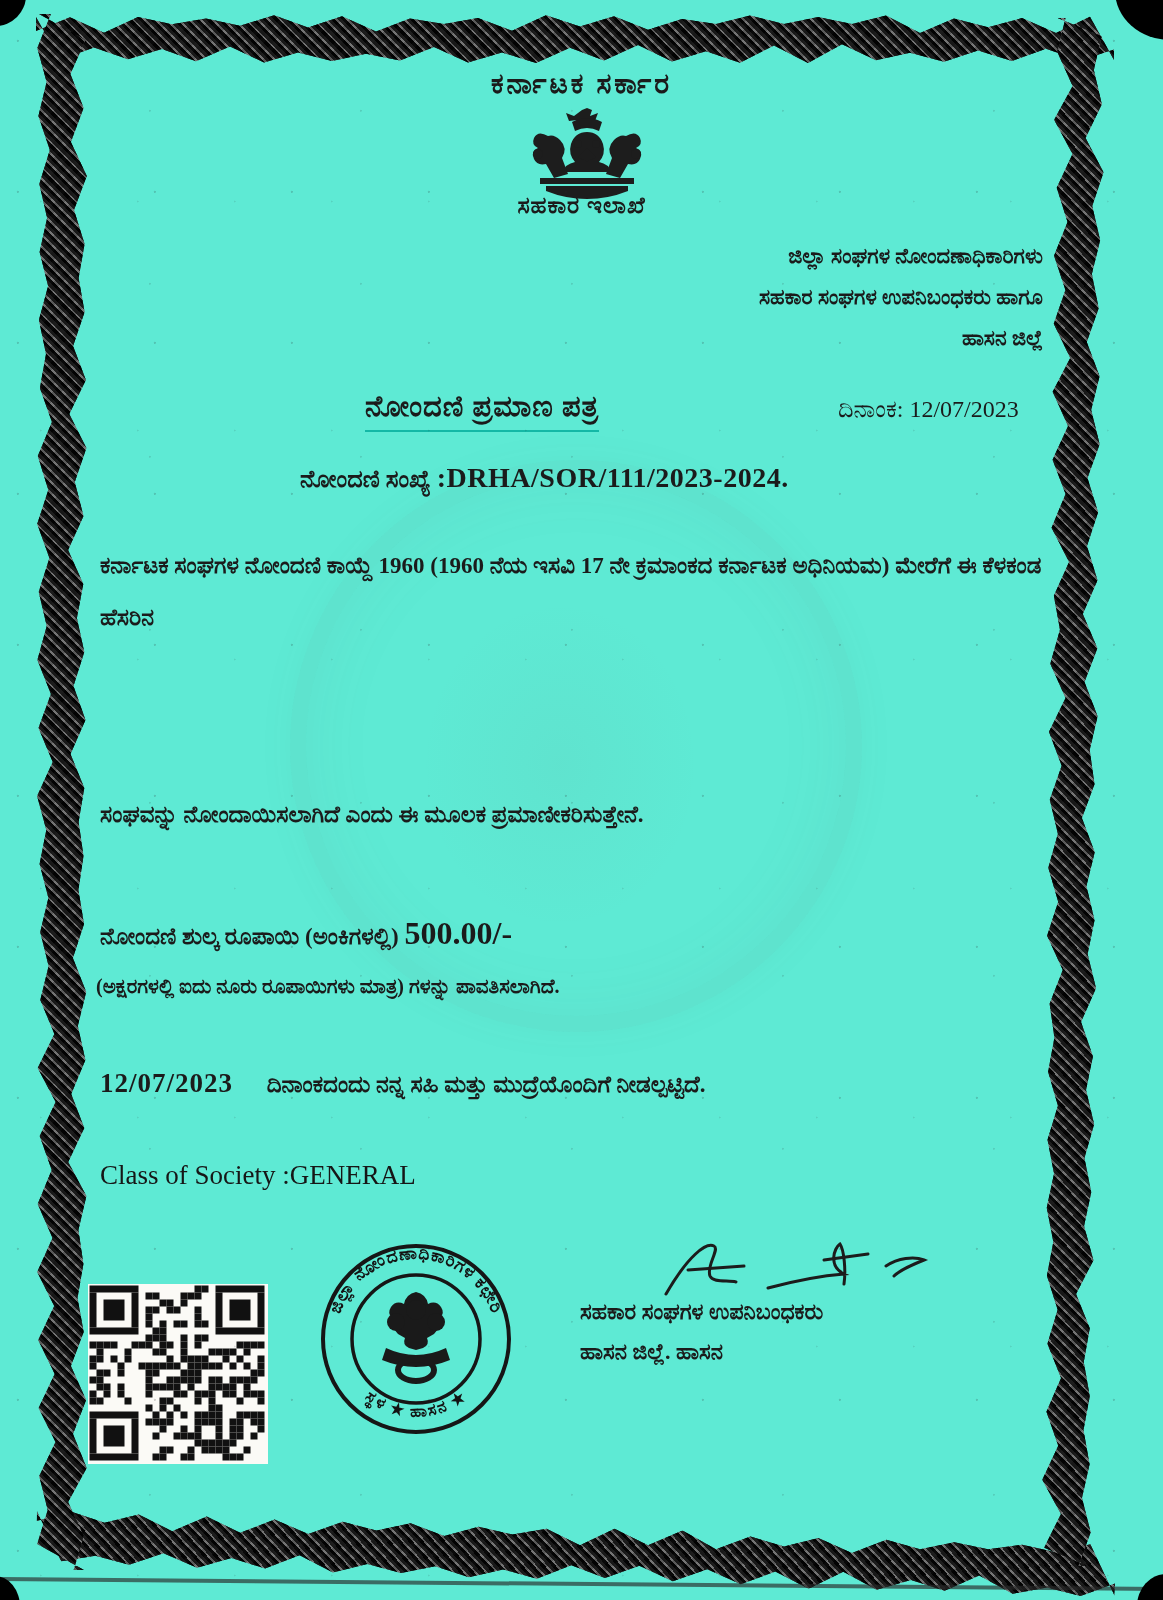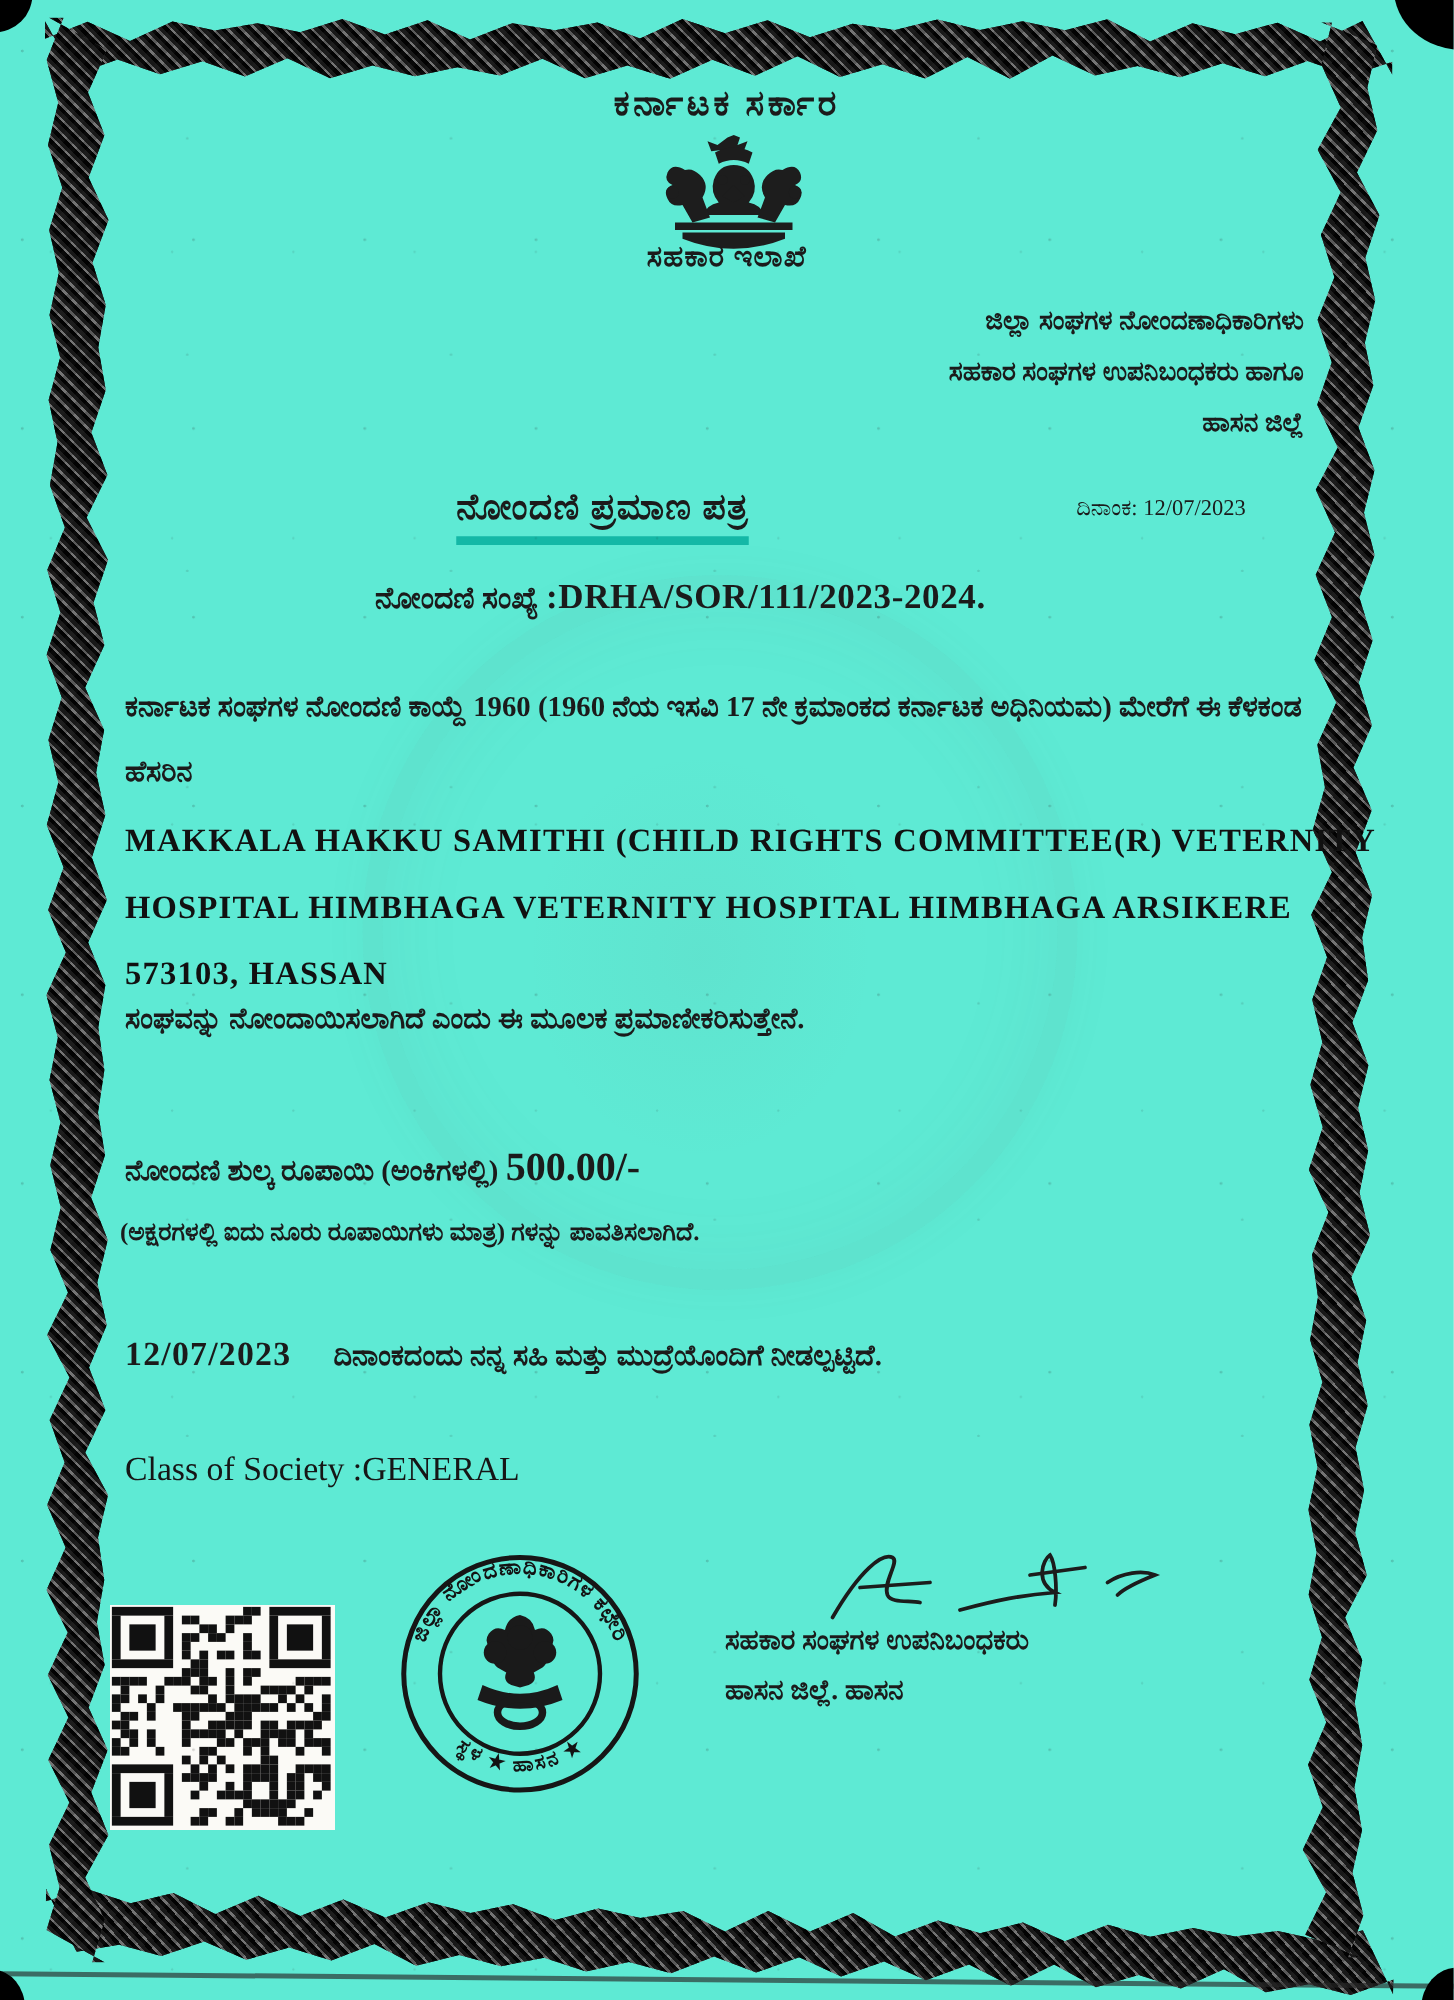--- a/index.html
+++ b/index.html
@@ -44,22 +44,22 @@
     position:absolute; left:420px; top:600px; width:280px; height:330px; border-radius:45%;
     background:radial-gradient(ellipse at center, rgba(120,120,120,.06), transparent 70%);
   }
   
   .abs{position:absolute; white-space:nowrap;}
   .govt-title{left:0; right:0; top:68px; text-align:center; font-size:28px; font-weight:bold; letter-spacing:3px;}
   .emblem{left:512px; top:108px;}
   .dept-title{left:0; right:0; top:193px; text-align:center; font-size:23px; font-weight:bold; letter-spacing:1px;}
   .office-block{right:120px; top:236px; text-align:right; font-size:21px; font-weight:bold; line-height:41px;}
   .doc-title{left:365px; top:390px; font-size:29px; font-weight:bold; letter-spacing:1px;
-             border-bottom:7px solid #14b8a6; padding-bottom:6px;}
-  .date-line{left:838px; top:396px; font-size:18px;margin-left:23px;}
+             border-bottom:2px solid #14b8a6; padding-bottom:6px;}
+  .date-line{left:838px; top:396px; font-size:24px;}
   .reg-line{left:300px; top:462px; font-size:24px; font-weight:bold;}
   .reg-number{font-size:28px; letter-spacing:.5px;}
   .act-line{left:100px; top:540px; width:958px; white-space:normal; font-size:23px; font-weight:bold; line-height:52px; }
   .society-name{left:100px; top:646px; font-size:26px; font-weight:600; line-height:53px; letter-spacing:1px; color:#111;}
   .certify-line{left:100px; top:802px; font-size:23px; font-weight:bold;}
   .fee-line{left:100px; top:915px; font-size:23px; font-weight:bold;}
   .fee-amount{font-size:32px;}
   .fee-words-line{left:96px; top:975px; font-size:20px; font-weight:bold;}
   .issue-line{left:100px; top:1068px; font-size:23px; font-weight:bold;}
   .issue-date{font-size:27px; font-weight:600; letter-spacing:1px; margin-right:28px;}
@@ -118,25 +118,20 @@
   <div class="abs doc-title">ನೋಂದಣಿ ಪ್ರಮಾಣ ಪತ್ರ</div>
   <div class="abs date-line">ದಿನಾಂಕ: 12/07/2023</div>
 
   <div class="abs reg-line">
     <span>ನೋಂದಣಿ ಸಂಖ್ಯೆ</span>
     <span class="reg-number">:DRHA/SOR/111/2023-2024.</span>
   </div>
 
   <div class="abs act-line">ಕರ್ನಾಟಕ ಸಂಘಗಳ ನೋಂದಣಿ ಕಾಯ್ದೆ 1960 (1960 ನೆಯ ಇಸವಿ 17 ನೇ ಕ್ರಮಾಂಕದ ಕರ್ನಾಟಕ ಅಧಿನಿಯಮ) ಮೇರೆಗೆ ಈ ಕೆಳಕಂಡ ಹೆಸರಿನ</div>
 
-  <div class="abs society-name">
-    <div>MAKKALA HAKKU SAMITHI (CHILD RIGHTS COMMITTEE(R) VETERNITY</div>
-    <div>HOSPITAL HIMBHAGA VETERNITY HOSPITAL HIMBHAGA ARSIKERE&nbsp;&nbsp;&nbsp;&nbsp;-</div>
-    <div>573103, HASSAN</div>
-  </div>
 
   <div class="abs certify-line">ಸಂಘವನ್ನು ನೋಂದಾಯಿಸಲಾಗಿದೆ ಎಂದು ಈ ಮೂಲಕ ಪ್ರಮಾಣೀಕರಿಸುತ್ತೇನೆ.</div>
 
   <div class="abs fee-line">
     <span>ನೋಂದಣಿ ಶುಲ್ಕ ರೂಪಾಯಿ (ಅಂಕಿಗಳಲ್ಲಿ)</span>
     <span class="fee-amount">500.00/-</span>
   </div>
   <div class="abs fee-words-line">(ಅಕ್ಷರಗಳಲ್ಲಿ ಐದು ನೂರು ರೂಪಾಯಿಗಳು ಮಾತ್ರ) ಗಳನ್ನು ಪಾವತಿಸಲಾಗಿದೆ.</div>
 
   <div class="abs issue-line">

